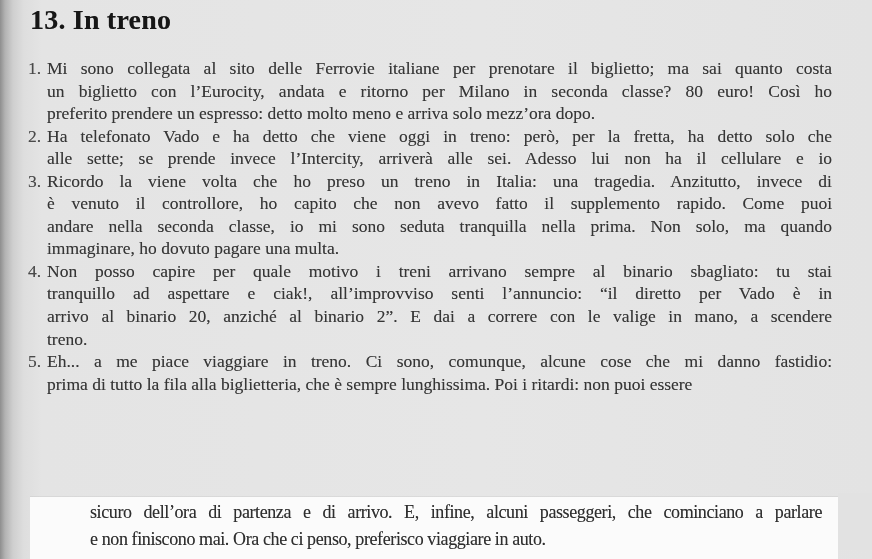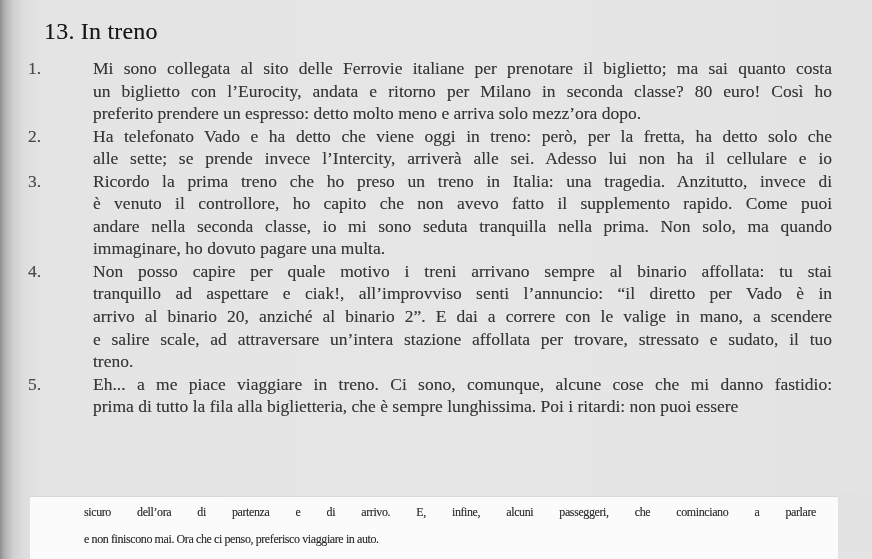--- a/index.html
+++ b/index.html
@@ -18,42 +18,42 @@
     background:
       linear-gradient(90deg,
         #8e8e8e 0px, #b2b2b2 5px, #cfcfcf 13px, #dedede 24px,
         #e4e4e4 42px, #e6e6e6 55%, #e3e3e3 100%);
     color: #363636;
   }
   .title {
     position: absolute;
     left: 30px;
     top: 4px;
-    margin: 14px;
-    font-size: 24px;
-    font-weight: normal;
+    margin: 0;
+    font-size: 28px;
+    font-weight: bold;
     letter-spacing: 0.2px;
     color: #161616;
     text-shadow: 0 0 0.5px rgba(0,0,0,0.35);
   }
   .passage {
     position: absolute;
     left: 28px;
     top: 57px;
     width: 804px;
     font-size: 17.5px;
     line-height: 22.55px;
     text-shadow: 0 0 0.4px rgba(20,20,20,0.35);
   }
   .item { display: flex; }
   .num {
     flex: 0 0 19px;
     color: #4a4a4a;
   }
-  .lines { flex: 1 1 auto; min-width: 0; margin-left: 46px; }
+  .lines { flex: 1 1 auto; min-width: 0; }
   .line {
     white-space: nowrap;
     text-align: justify;
     text-align-last: justify;
   }
   .line.last {
     text-align-last: left;
     white-space: normal;
   }
   .strip {
@@ -68,24 +68,24 @@
   .corner-artifact {
     position: absolute;
     left: 838px;
     top: 493px;
     width: 34px;
     height: 57px;
     background: #e2e2e2;
   }
   .continuation {
     position: absolute;
-    left: 84px;
+    left: 90px;
     top: 499px;
     width: 732px;
-    font-size: 12px;
+    font-size: 18px;
     line-height: 27px;
     letter-spacing: -0.4px;
     color: #2f2f2f;
     text-shadow: 0 0 0.4px rgba(20,20,20,0.4);
     font-family: Liberation Serif, serif;
   }
 </style>
 </head>
 <body>
 
@@ -107,33 +107,32 @@
       <div class="item">
         <span class="num">2.</span>
         <div class="lines">
           <div class="line">Ha telefonato Vado e ha detto che viene oggi in treno: però, per la fretta, ha detto solo che</div>
           <div class="line">alle sette; se prende invece l’Intercity, arriverà alle sei. Adesso lui non ha il cellulare e io</div>
         </div>
       </div>
       <div class="item">
         <span class="num">3.</span>
         <div class="lines">
-          <div class="line">Ricordo la prima treno che ho preso un treno in Italia: una tragedia. Anzitutto, invece di</div>
+          <div class="line">Ricordo la viene volta che ho preso un treno in Italia: una tragedia. Anzitutto, invece di</div>
           <div class="line">è venuto il controllore, ho capito che non avevo fatto il supplemento rapido. Come puoi</div>
           <div class="line">andare nella seconda classe, io mi sono seduta tranquilla nella prima. Non solo, ma quando</div>
           <div class="line last">immaginare, ho dovuto pagare una multa.</div>
         </div>
       </div>
       <div class="item">
         <span class="num">4.</span>
         <div class="lines">
-          <div class="line">Non posso capire per quale motivo i treni arrivano sempre al binario affollata: tu stai</div>
+          <div class="line">Non posso capire per quale motivo i treni arrivano sempre al binario sbagliato: tu stai</div>
           <div class="line">tranquillo ad aspettare e ciak!, all’improvviso senti l’annuncio: “il diretto per Vado è in</div>
           <div class="line">arrivo al binario 20, anziché al binario 2”. E dai a correre con le valige in mano, a scendere</div>
-          <div class="line">e salire scale, ad attraversare un’intera stazione affollata per trovare, stressato e sudato, il tuo</div>
           <div class="line last">treno.</div>
         </div>
       </div>
       <div class="item">
         <span class="num">5.</span>
         <div class="lines">
           <div class="line">Eh... a me piace viaggiare in treno. Ci sono, comunque, alcune cose che mi danno fastidio:</div>
           <div class="line last">prima di tutto la fila alla biglietteria, che è sempre lunghissima. Poi i ritardi: non puoi essere</div>
         </div>
       </div>

